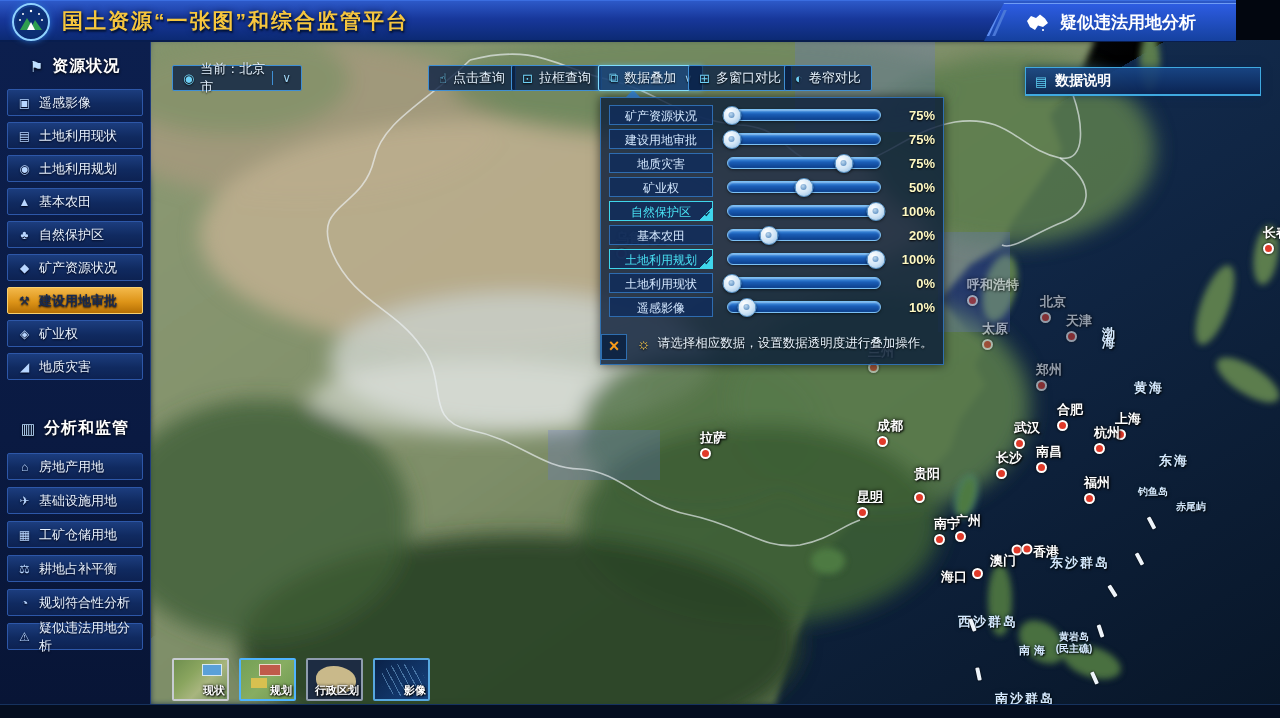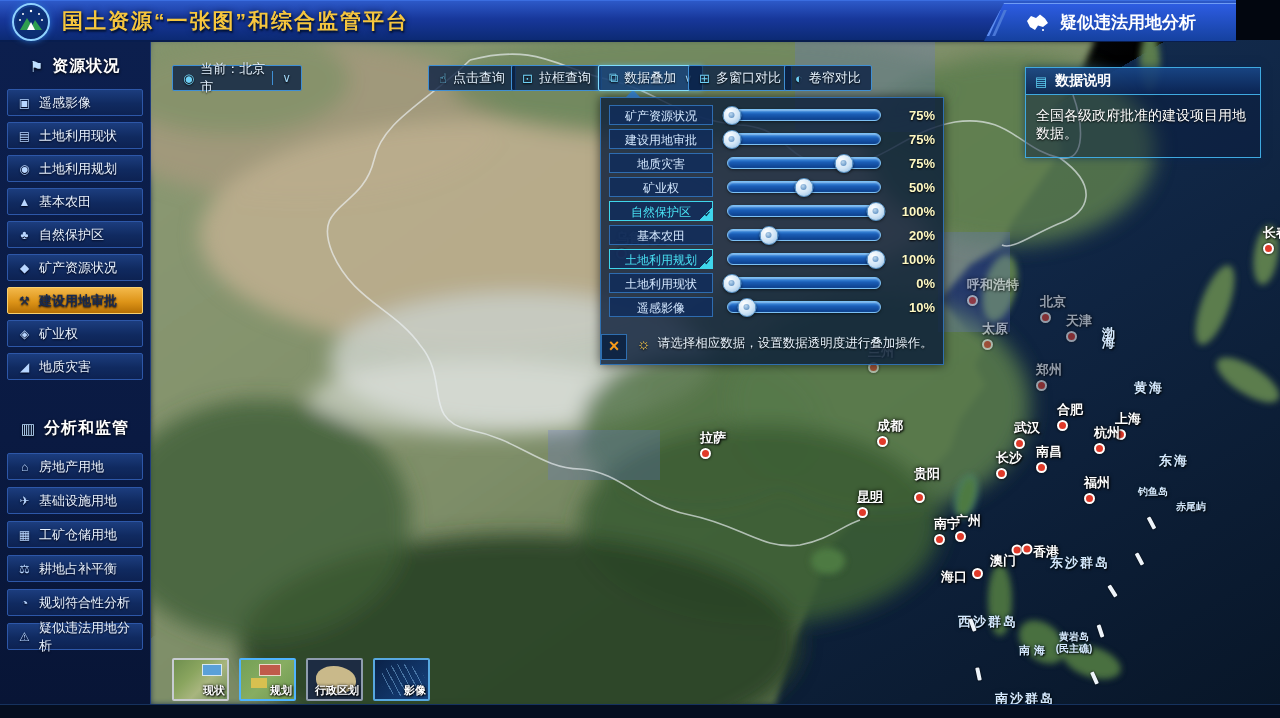--- a/index.html
+++ b/index.html
@@ -628,21 +628,20 @@
         <span>请选择相应数据，设置数据透明度进行叠加操作。</span>
       </div>
     </div>
   </div>
 
   <div class="info">
     <div class="info-head">
       <span class="iic">▤</span>
       <span>数据说明</span>
     </div>
-    <div class="info-body">全国各级政府批准的建设项目用地数据。</div>
   </div>
 
   <div class="thumbs">
 
       <div class="thumb t1">
         <span class="tl">现状</span>
       </div>
 
       <div class="thumb t2 active">
         <span class="tl">规划</span>

